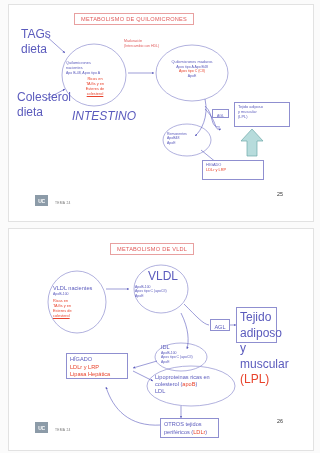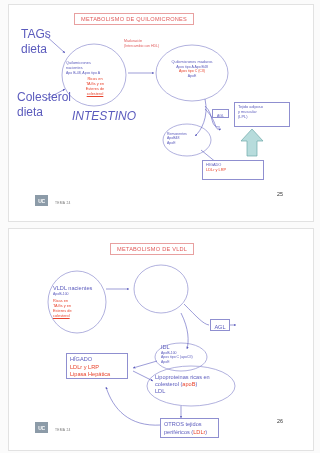--- a/index.html
+++ b/index.html
@@ -167,23 +167,35 @@
       <div class="mid blue" style="text-align:left;">VLDL nacientes</div>
       <div class="xs blue" style="text-align:left;">ApoB-100</div>
       <div class="sm red" style="margin-top:3px;text-align:left;">
         <span>Ricas en</span><br>
         <span>TAGs y en</span><br>
         <span>Esteres de</span><br>
         <span style="text-decoration:underline;">colesterol</span>
       </div>
     </div>
 
+    <div class="ell-lbl" style="left:126px;top:40px;width:56px;">
+      <div class="big blue center">VLDL</div>
+      <div class="xs blue" style="text-align:left;margin-top:1px;">ApoB-100</div>
+      <div class="xs blue" style="text-align:left;">Apos tipo C (apoCII)</div>
+      <div class="xs blue" style="text-align:left;">ApoE</div>
+    </div>
 
     <div class="box boxt mid blue center" style="left:201px;top:90px;width:20px;height:12px;line-height:10px;">AGL</div>
 
+    <div class="box boxt big blue" style="left:227px;top:78px;width:41px;height:36px;line-height:1.3;">
+      <span>Tejido</span><br>
+      <span>adiposo y</span><br>
+      <span>muscular</span><br>
+      <span class="red">(LPL)</span>
+    </div>
 
     <div class="ell-lbl" style="left:152px;top:115px;width:48px;">
       <div class="mid blue" style="text-align:left;">IDL</div>
       <div class="xs blue" style="text-align:left;">ApoB-100</div>
       <div class="xs blue" style="text-align:left;">Apos tipo C (apoCII)</div>
       <div class="xs blue" style="text-align:left;">ApoE</div>
     </div>
 
     <div class="box boxt mid" style="left:57px;top:124px;width:62px;height:26px;line-height:1.35;">
       <span class="blue">HÍGADO</span><br>

